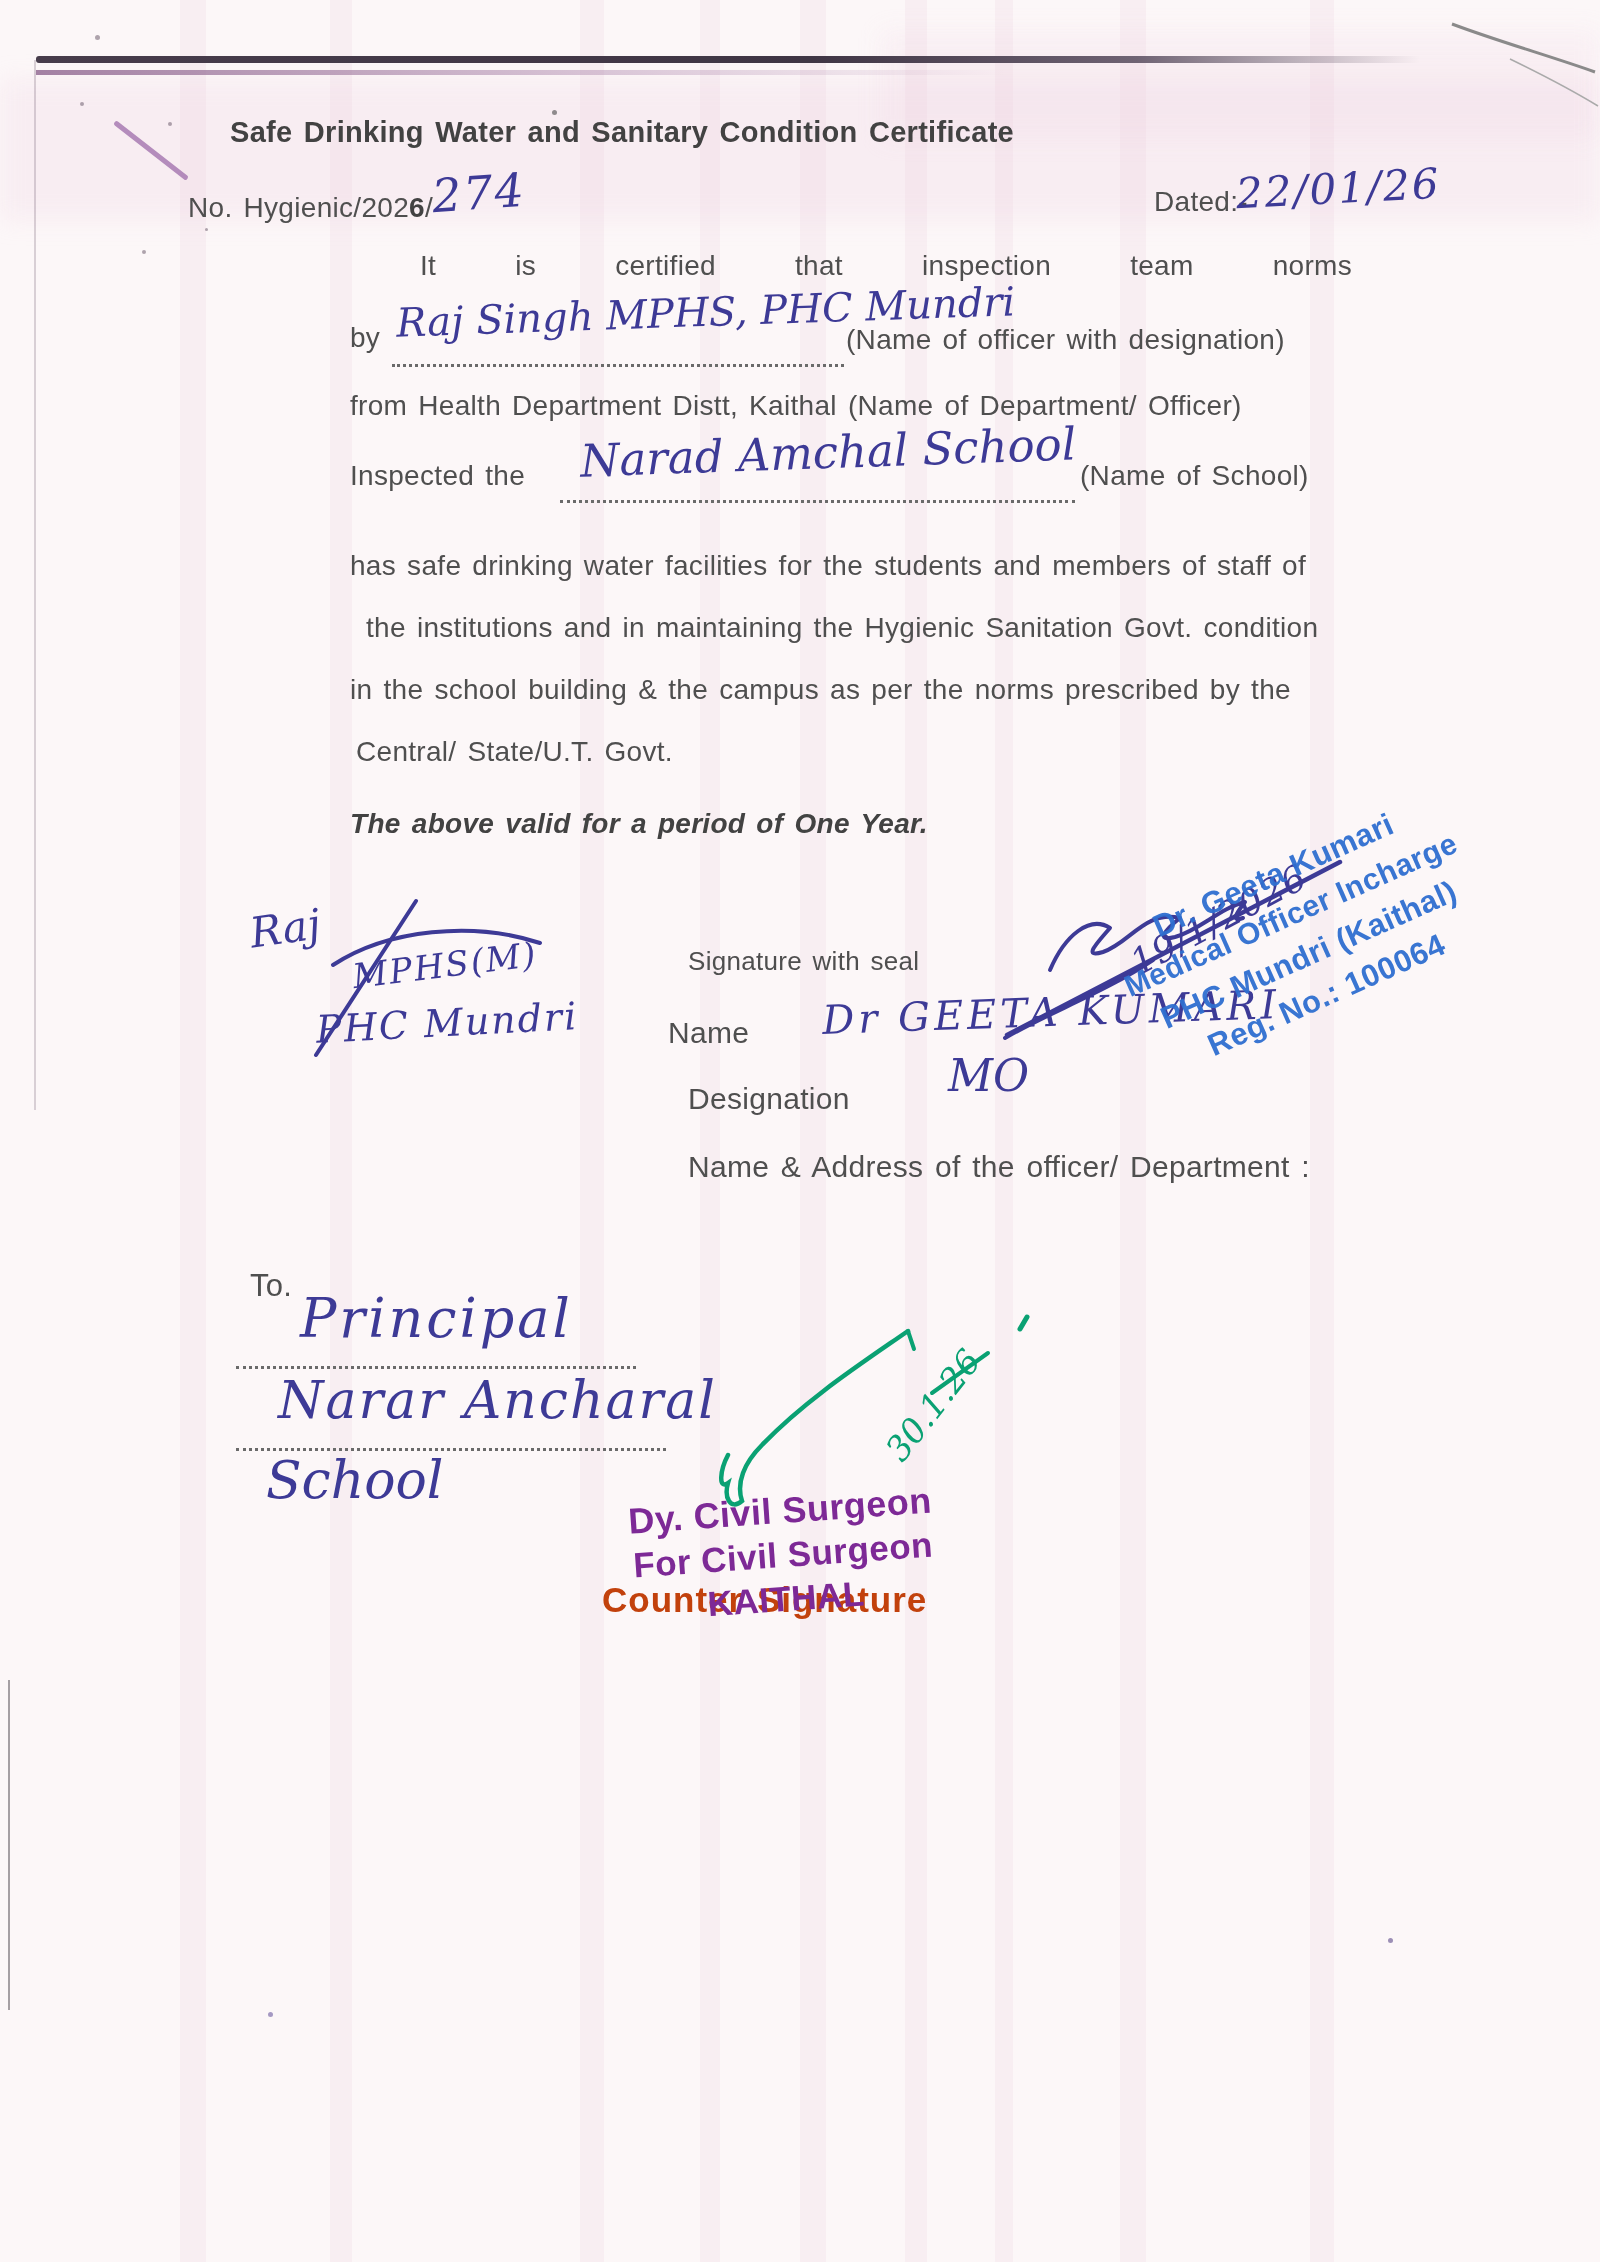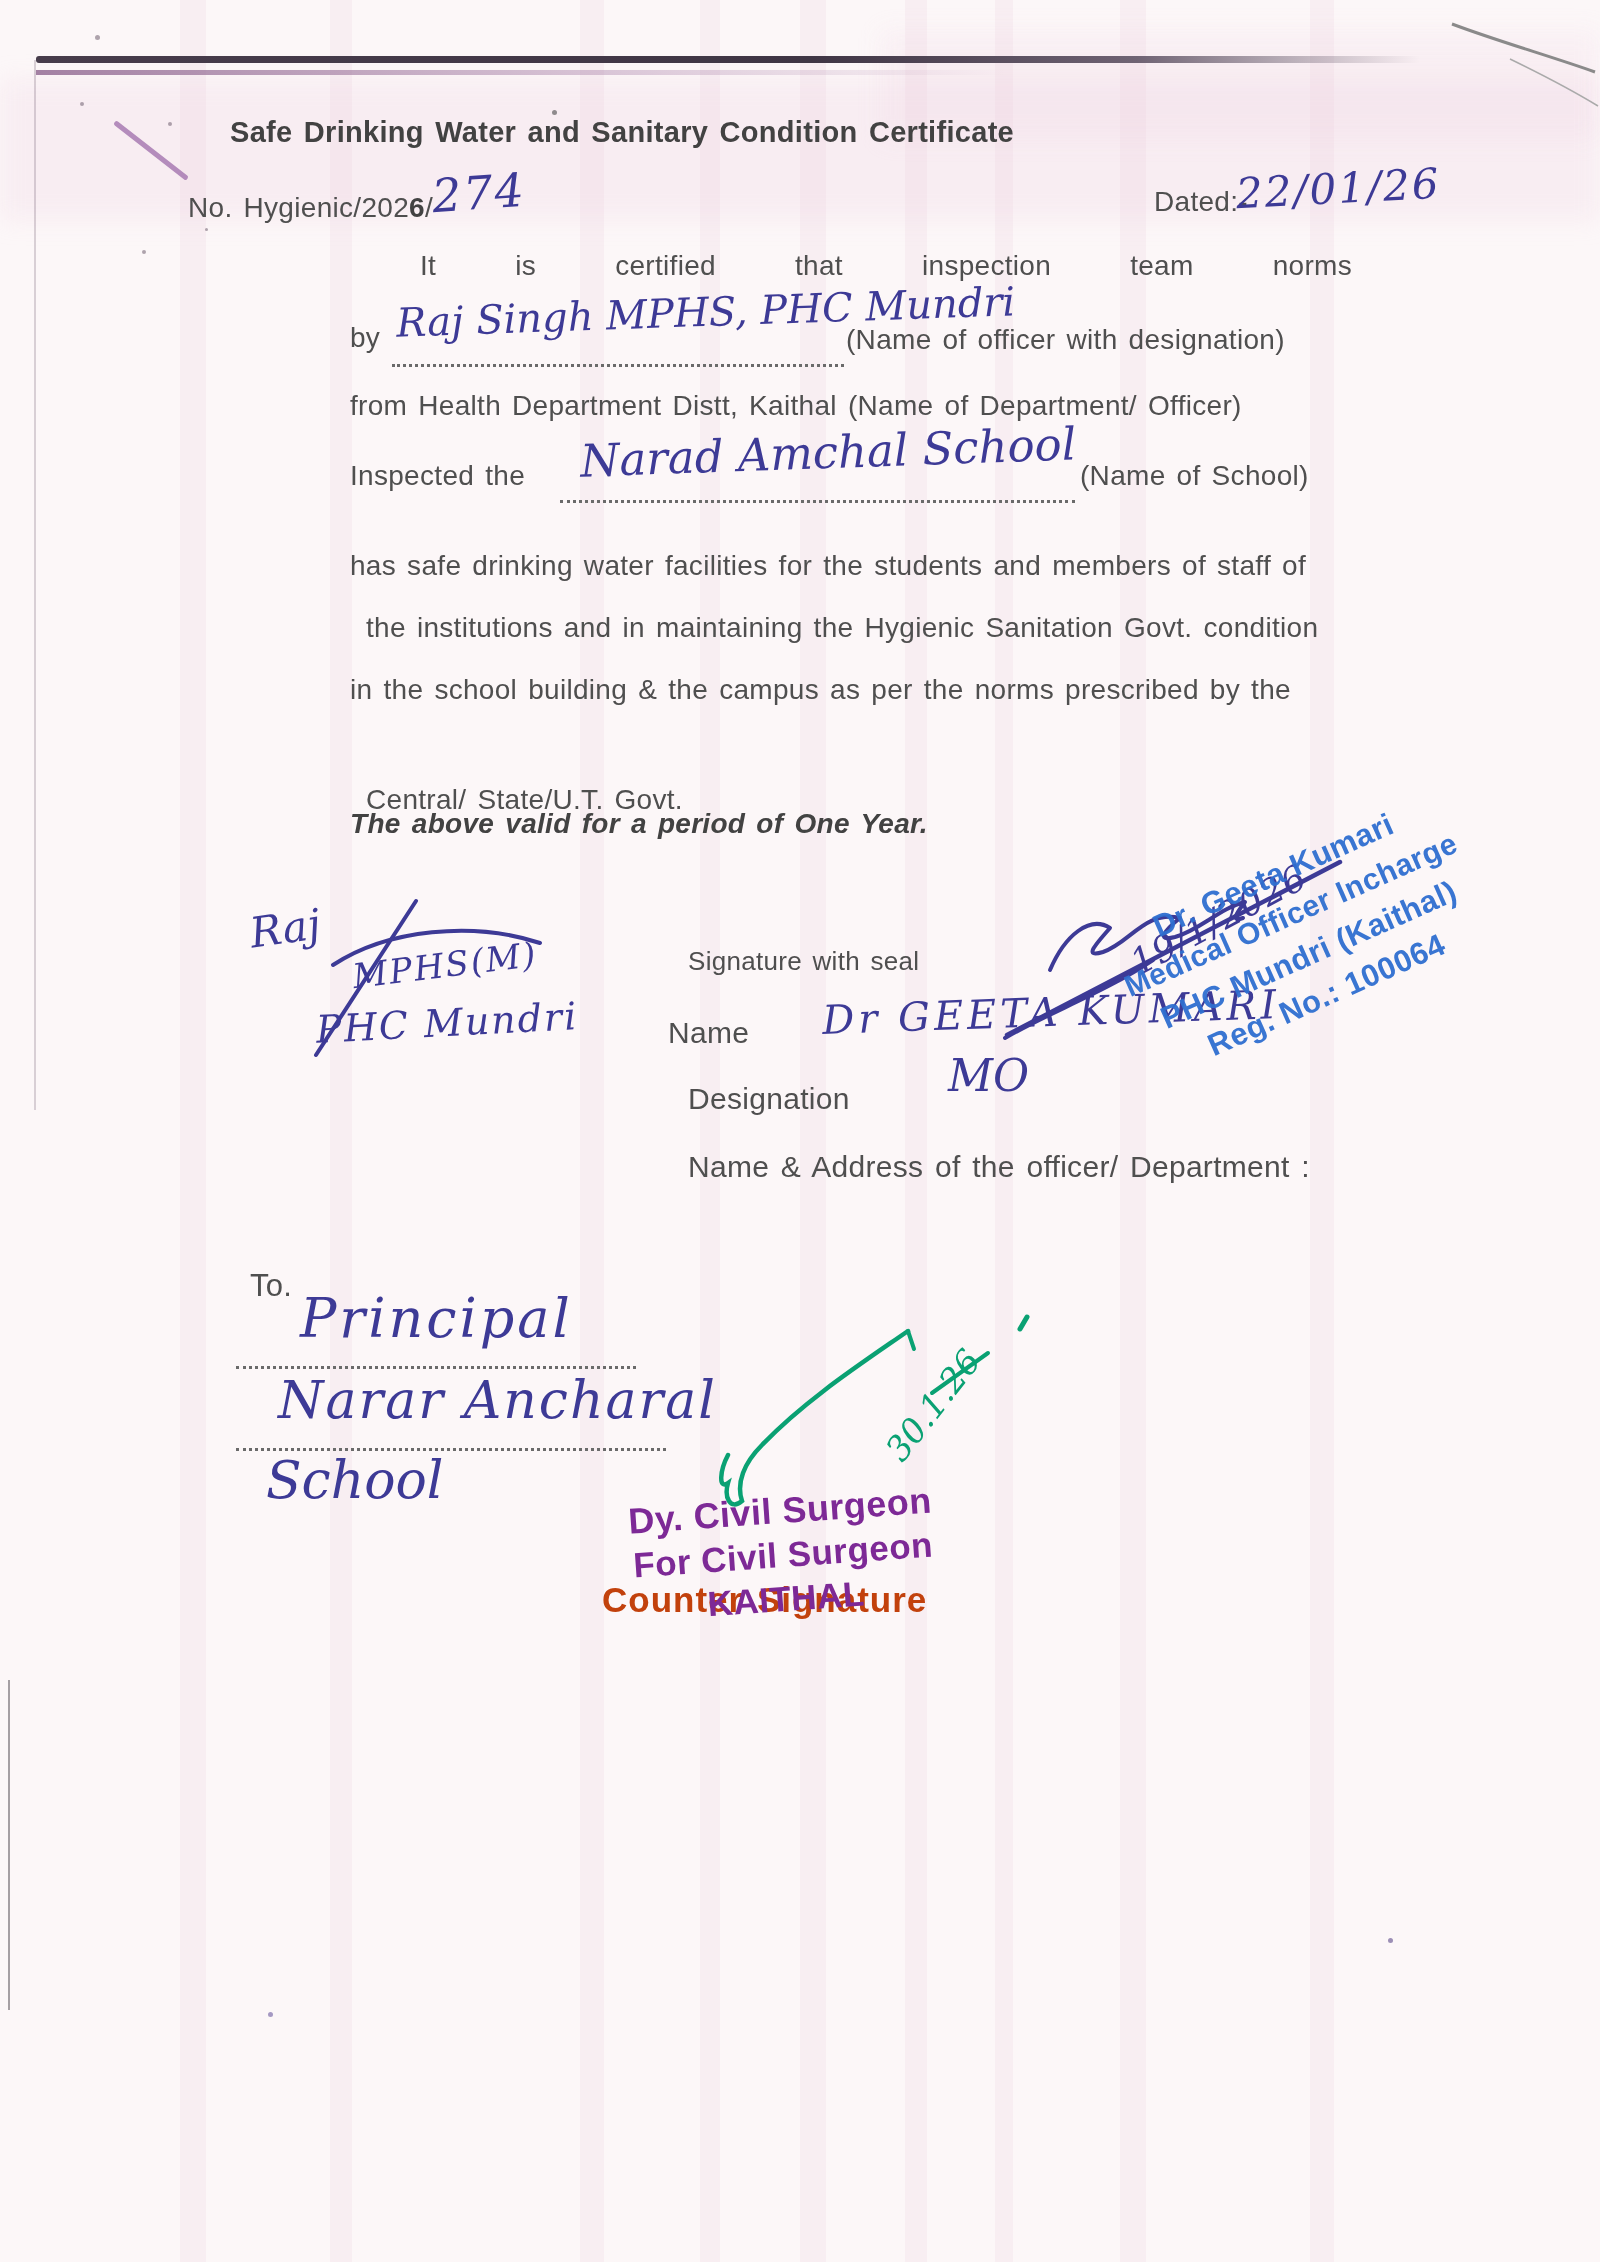--- a/index.html
+++ b/index.html
@@ -88,21 +88,21 @@
   <div class="abs print" style="left:846px;top:324px;">(Name of officer with designation)</div>
   <div class="abs print" style="left:350px;top:390px;">from Health Department Distt, Kaithal  (Name of Department/ Officer)</div>
   <div class="abs print" style="left:350px;top:460px;">Inspected the</div>
   <div class="abs dotted" style="left:560px;top:500px;width:515px;"></div>
   <div class="abs hw" style="left:580px;top:430px;font-size:45px;transform:rotate(-2deg);">Narad Amchal School</div>
   <div class="abs print" style="left:1080px;top:460px;">(Name of School)</div>
 
   <div class="abs print" style="left:350px;top:550px;">has safe drinking water facilities for the students and members of staff of</div>
   <div class="abs print" style="left:366px;top:612px;">the institutions and in maintaining the Hygienic Sanitation Govt. condition</div>
   <div class="abs print" style="left:350px;top:674px;">in the school building &amp; the campus as per the norms prescribed by the</div>
-  <div class="abs print" style="left:366px;top:736px;margin-top:48px;">Central/ State/U.T. Govt.</div>
+  <div class="abs print" style="left:356px;top:736px;">Central/ State/U.T. Govt.</div>
   <div class="abs print bold" style="left:350px;top:808px;font-style:italic;">The above valid for a period of One Year.</div>
 
   <svg class="abs" style="left:238px;top:893px;" width="340" height="170">
     <path d="M78,162 L178,8" stroke="#3d3a96" stroke-width="4" fill="none" stroke-linecap="round"></path>
     <path d="M95,72 C150,36 235,28 302,50" stroke="#3d3a96" stroke-width="4" fill="none" stroke-linecap="round"></path>
   </svg>
   <div class="abs hw" style="left:250px;top:908px;font-size:42px;transform:rotate(-8deg);">Raj</div>
   <div class="abs hw" style="left:352px;top:948px;font-size:34px;transform:rotate(-7deg);letter-spacing:2px;">MPHS(M)</div>
   <div class="abs hw" style="left:316px;top:1004px;font-size:38px;transform:rotate(-3deg);letter-spacing:2px;">PHC Mundri</div>
 

